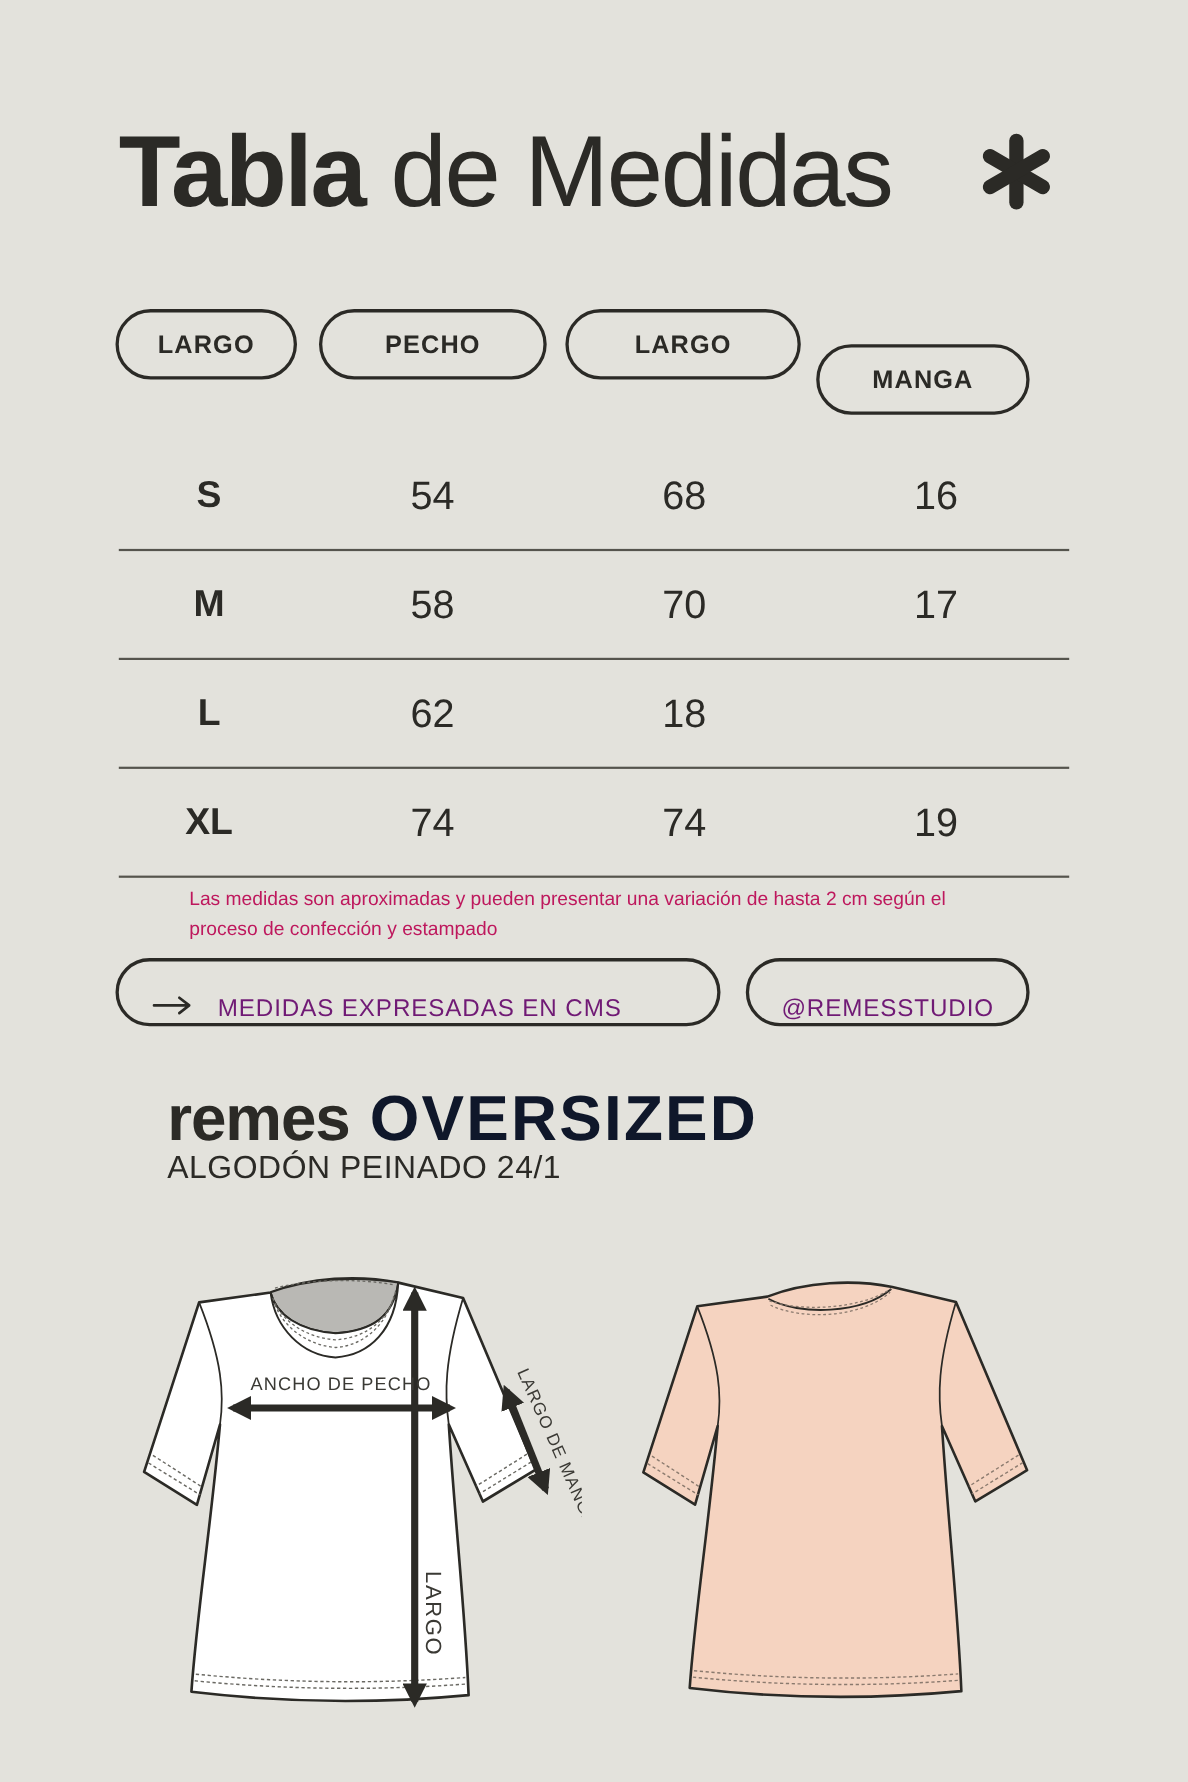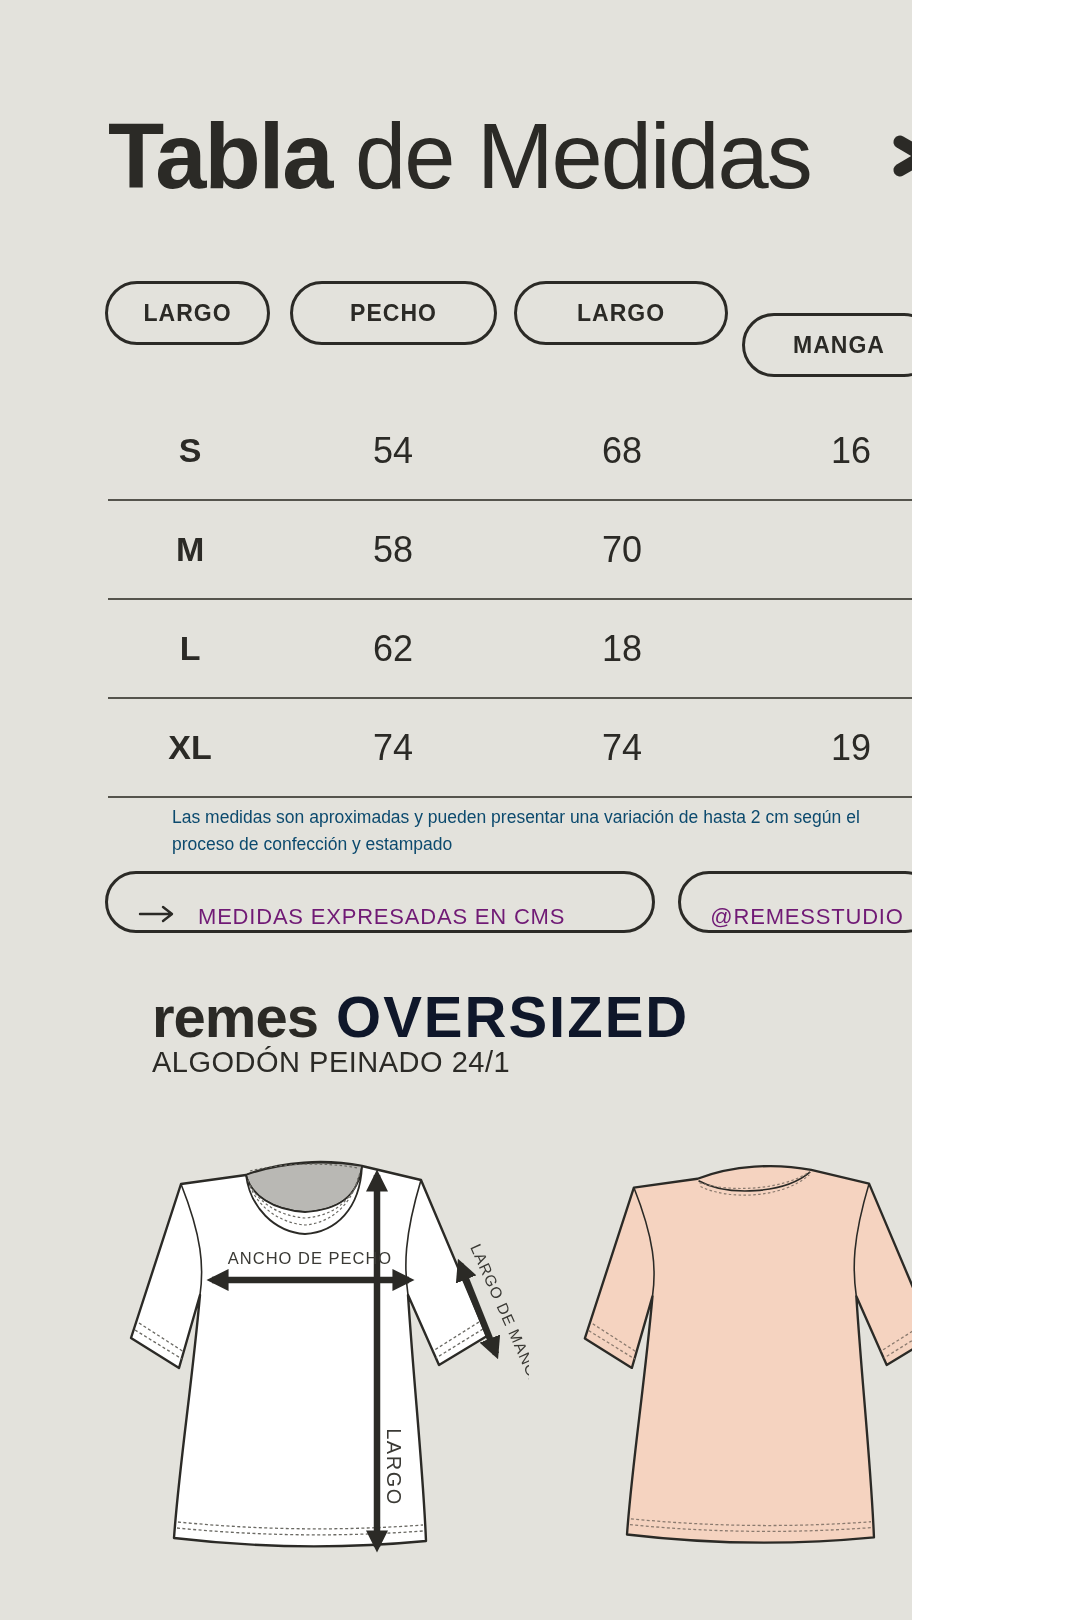--- a/index.html
+++ b/index.html
@@ -1,18 +1,18 @@
 <!DOCTYPE html>
 <html><head>
 <meta charset="utf-8">
 <style>
   html,body{margin:0;padding:0;}
   .page{
     position:relative;
-    width:912px;height:1620px;
+    width:1080px;height:1620px;
     background:#e3e2dc;
     font-family:"Liberation Sans", sans-serif;
     color:#2b2a26;
     overflow:hidden;
   }
   
   .title{
     position:absolute;left:108px;top:106px;
     font-size:92px;line-height:100px;letter-spacing:-2px;
     white-space:nowrap;
@@ -38,21 +38,21 @@
     display:grid;grid-template-columns:19% 28% 25% 28%;
     height:97px;align-items:center;
     border-bottom:2px solid #55544d;
     font-size:36px;
   }
   .size-row .cell{text-align:center;}
   .size-row .size-label{font-weight:700;font-size:34px;}
   
   .footnote{
     position:absolute;left:172px;top:804px;width:700px;
-    font-size:17.5px;line-height:27px;color:#0c4a6e;
+    font-size:17.5px;line-height:27px;color:#be185d;
   }
   
   .badge{
     position:absolute;top:871px;height:62px;
     border:3px solid #2b2a26;border-radius:31px;
     display:flex;align-items:flex-end;
     font-size:22px;letter-spacing:0.8px;color:#701a75;
     box-sizing:border-box;
   }
   .badge.measures{left:105px;width:550px;padding-left:30px;gap:22px;}
@@ -104,20 +104,21 @@
     <div class="size-row">
       <div class="cell size-label">S</div>
       <div class="cell">54</div>
       <div class="cell">68</div>
       <div class="cell">16</div>
     </div>
     <div class="size-row">
       <div class="cell size-label">M</div>
       <div class="cell">58</div>
       <div class="cell">70</div>
+      <div class="cell">17</div>
     </div>
     <div class="size-row">
       <div class="cell size-label">L</div>
       <div class="cell">62</div>
       <div class="cell">18</div>
     </div>
     <div class="size-row">
       <div class="cell size-label">XL</div>
       <div class="cell">74</div>
       <div class="cell">74</div>

